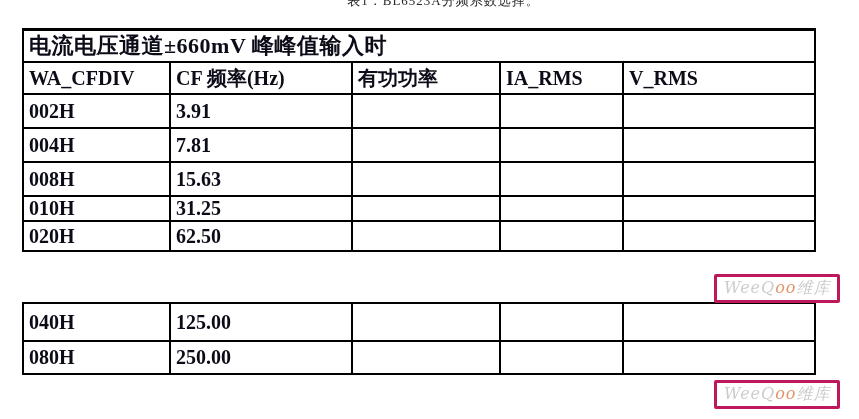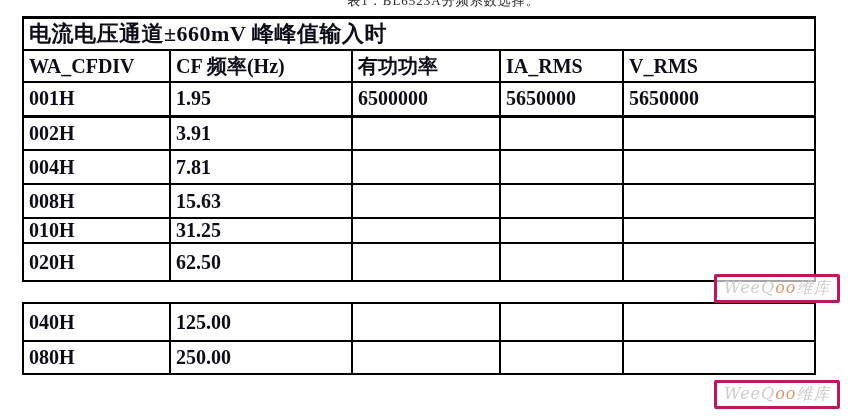--- a/index.html
+++ b/index.html
@@ -24,21 +24,21 @@
     letter-spacing: 1px;
     white-space: nowrap;
   }
   .dtable {
     position: absolute;
     left: 22px;
     width: 792px;
     border-collapse: collapse;
     table-layout: fixed;
   }
-  .t1 { top: 16px; }
+  .t1 { top: 28px; }
   .t2 { top: 302px; }
   .dtable td, .dtable th {
     border: 2px solid #000000;
     padding: 0 5px;
     font-weight: bold;
     color: #0c0c18;
     text-align: left;
     vertical-align: middle;
     white-space: nowrap;
     overflow: hidden;
@@ -89,27 +89,20 @@
       <tr class="title-row" style="height:29px">
         <td colspan="5">电流电压通道±660mV 峰峰值输入时</td>
       </tr>
       <tr class="header-row" style="height:32px">
         <th>WA_CFDIV</th>
         <th>CF 频率(Hz)</th>
         <th>有功功率</th>
         <th class="dbl">IA_RMS</th>
         <th class="dbl">V_RMS</th>
       </tr>
-      <tr class="heavy" style="height:34px">
-        <td>001H</td>
-        <td>1.95</td>
-        <td>6500000</td>
-        <td class="dbl">5650000</td>
-        <td class="dbl">5650000</td>
-      </tr>
       <tr style="height:34px">
         <td>002H</td>
         <td>3.91</td>
         <td></td>
         <td class="dbl"></td>
         <td class="dbl"></td>
       </tr>
       <tr style="height:34px">
         <td>004H</td>
         <td>7.81</td>
@@ -124,21 +117,21 @@
         <td class="dbl"></td>
         <td class="dbl"></td>
       </tr>
       <tr style="height:23px">
         <td>010H</td>
         <td>31.25</td>
         <td></td>
         <td class="dbl"></td>
         <td class="dbl"></td>
       </tr>
-      <tr style="height:38px">
+      <tr style="height:30px">
         <td>020H</td>
         <td>62.50</td>
         <td></td>
         <td class="dbl"></td>
         <td class="dbl"></td>
       </tr>
     </tbody>
   </table>
 
   <table class="dtable t2">

